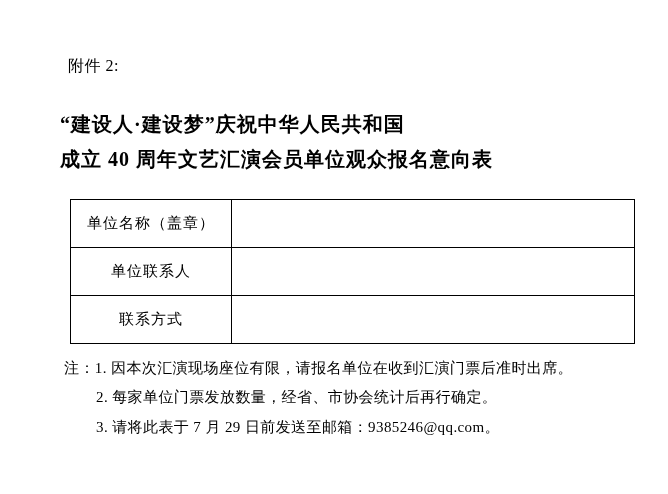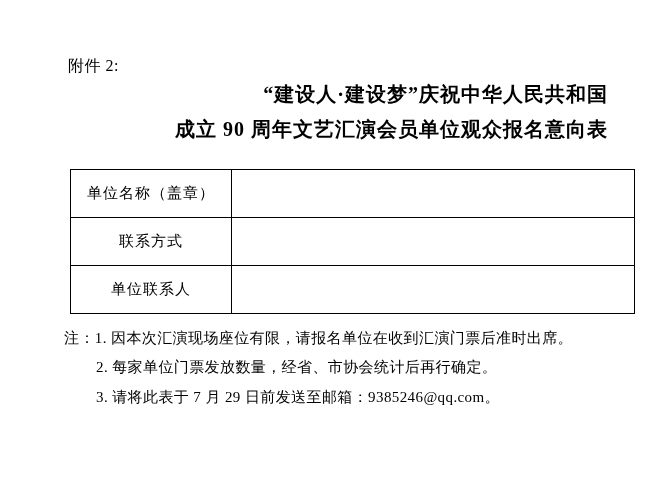--- a/index.html
+++ b/index.html
@@ -22,25 +22,25 @@
     padding: 0 60px;
   }
   .attachment-label {
     font-size: 16px;
     letter-spacing: 0.5px;
     padding-top: 56px;
     padding-left: 8px;
     font-family: "Liberation Serif", "DejaVu Serif", serif;
   }
   .doc-title {
-    text-align: right;
+    text-align: left;
     font-size: 20px;
     font-weight: bold;
     line-height: 1.75;
-    margin-top: 0;
+    margin-top: 30px;
     letter-spacing: 1px;
     font-family: "Liberation Serif", "DejaVu Serif", serif;
   }
   .title-line {
     display: block;
     white-space: nowrap;
   }
   table.form-table {
     margin-top: 22px;
     width: 546px;
@@ -80,35 +80,35 @@
 </style>
 </head>
 <body>
 
 <div class="page">
 
   <div class="attachment-label">附件 2:</div>
 
   <div class="doc-title">
     <span class="title-line">“建设人·建设梦”庆祝中华人民共和国</span>
-    <span class="title-line">成立 90 周年文艺汇演会员单位观众报名意向表</span>
+    <span class="title-line">成立 40 周年文艺汇演会员单位观众报名意向表</span>
   </div>
 
   <table class="form-table">
     <tbody>
       <tr>
         <td class="label-cell">单位名称（盖章）</td>
         <td class="value-cell"></td>
       </tr>
       <tr>
-        <td class="label-cell">联系方式</td>
+        <td class="label-cell">单位联系人</td>
         <td class="value-cell"></td>
       </tr>
       <tr>
-        <td class="label-cell">单位联系人</td>
+        <td class="label-cell">联系方式</td>
         <td class="value-cell"></td>
       </tr>
     </tbody>
   </table>
 
   <div class="notes">
     <div class="note-first">注：1. 因本次汇演现场座位有限，请报名单位在收到汇演门票后准时出席。</div>
     <div class="note-indent">2. 每家单位门票发放数量，经省、市协会统计后再行确定。</div>
     <div class="note-indent">3. 请将此表于 7 月 29 日前发送至邮箱：9385246@qq.com。</div>
   </div>

